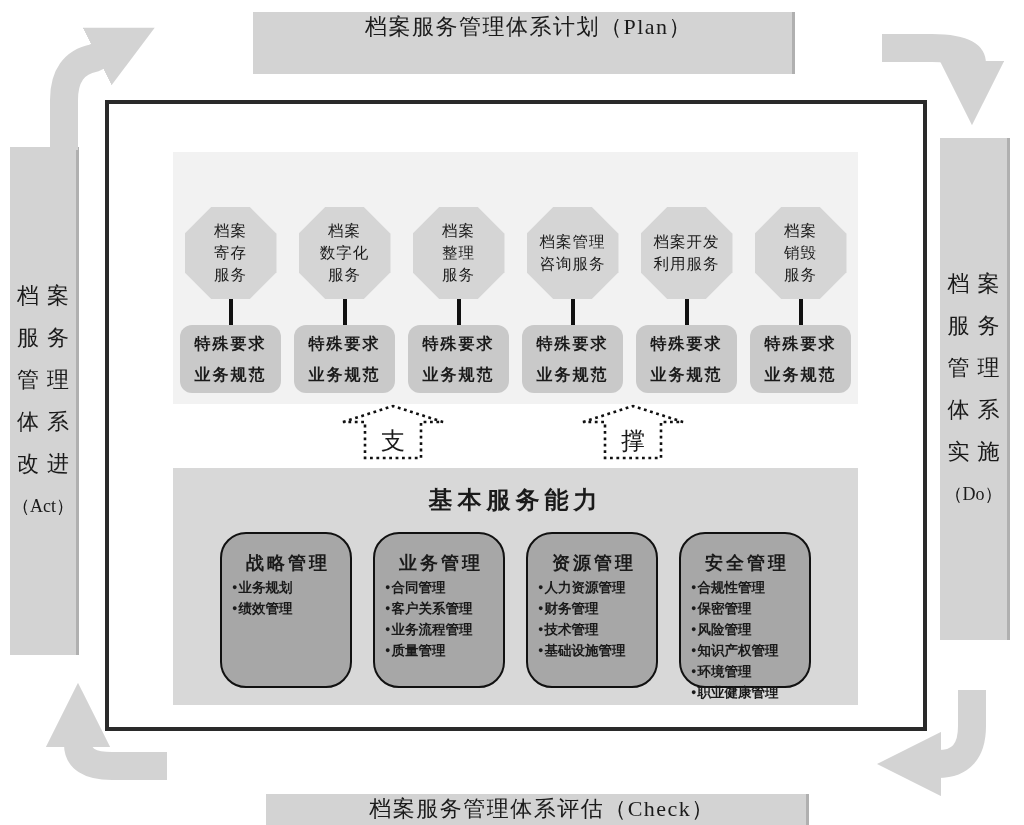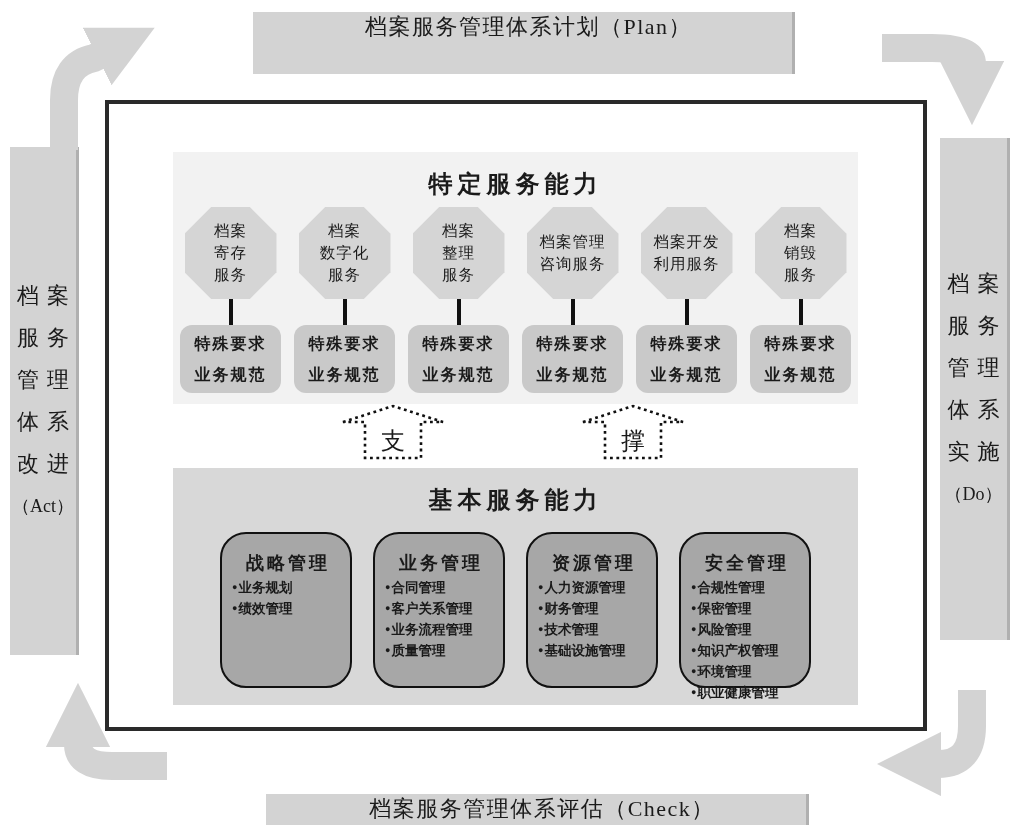--- a/index.html
+++ b/index.html
@@ -121,21 +121,20 @@
   <svg class="corner" style="left:858px;top:690px;" width="155" height="120" viewBox="0 0 155 120">
     <path d="M 114 0 V 36 Q 114 74 80 74" marker-end="url(#ah)"></path>
   </svg>
   <svg class="corner" style="left:32px;top:680px;" width="135" height="112" viewBox="0 0 135 112">
     <path d="M 135 86 H 80 Q 46 86 46 64" marker-end="url(#ah)"></path>
   </svg>
 
   <div id="frame"></div>
 
   <div id="top-section">
-    <div class="section-title">特定服务能力</div>
     <div id="oct-row">
 
       <div class="svc-col">
         <div class="octagon">
           <span class="svc-label">档案
 寄存
 服务</span>
         </div>
         <div class="connector"></div>
         <div class="req-box">

